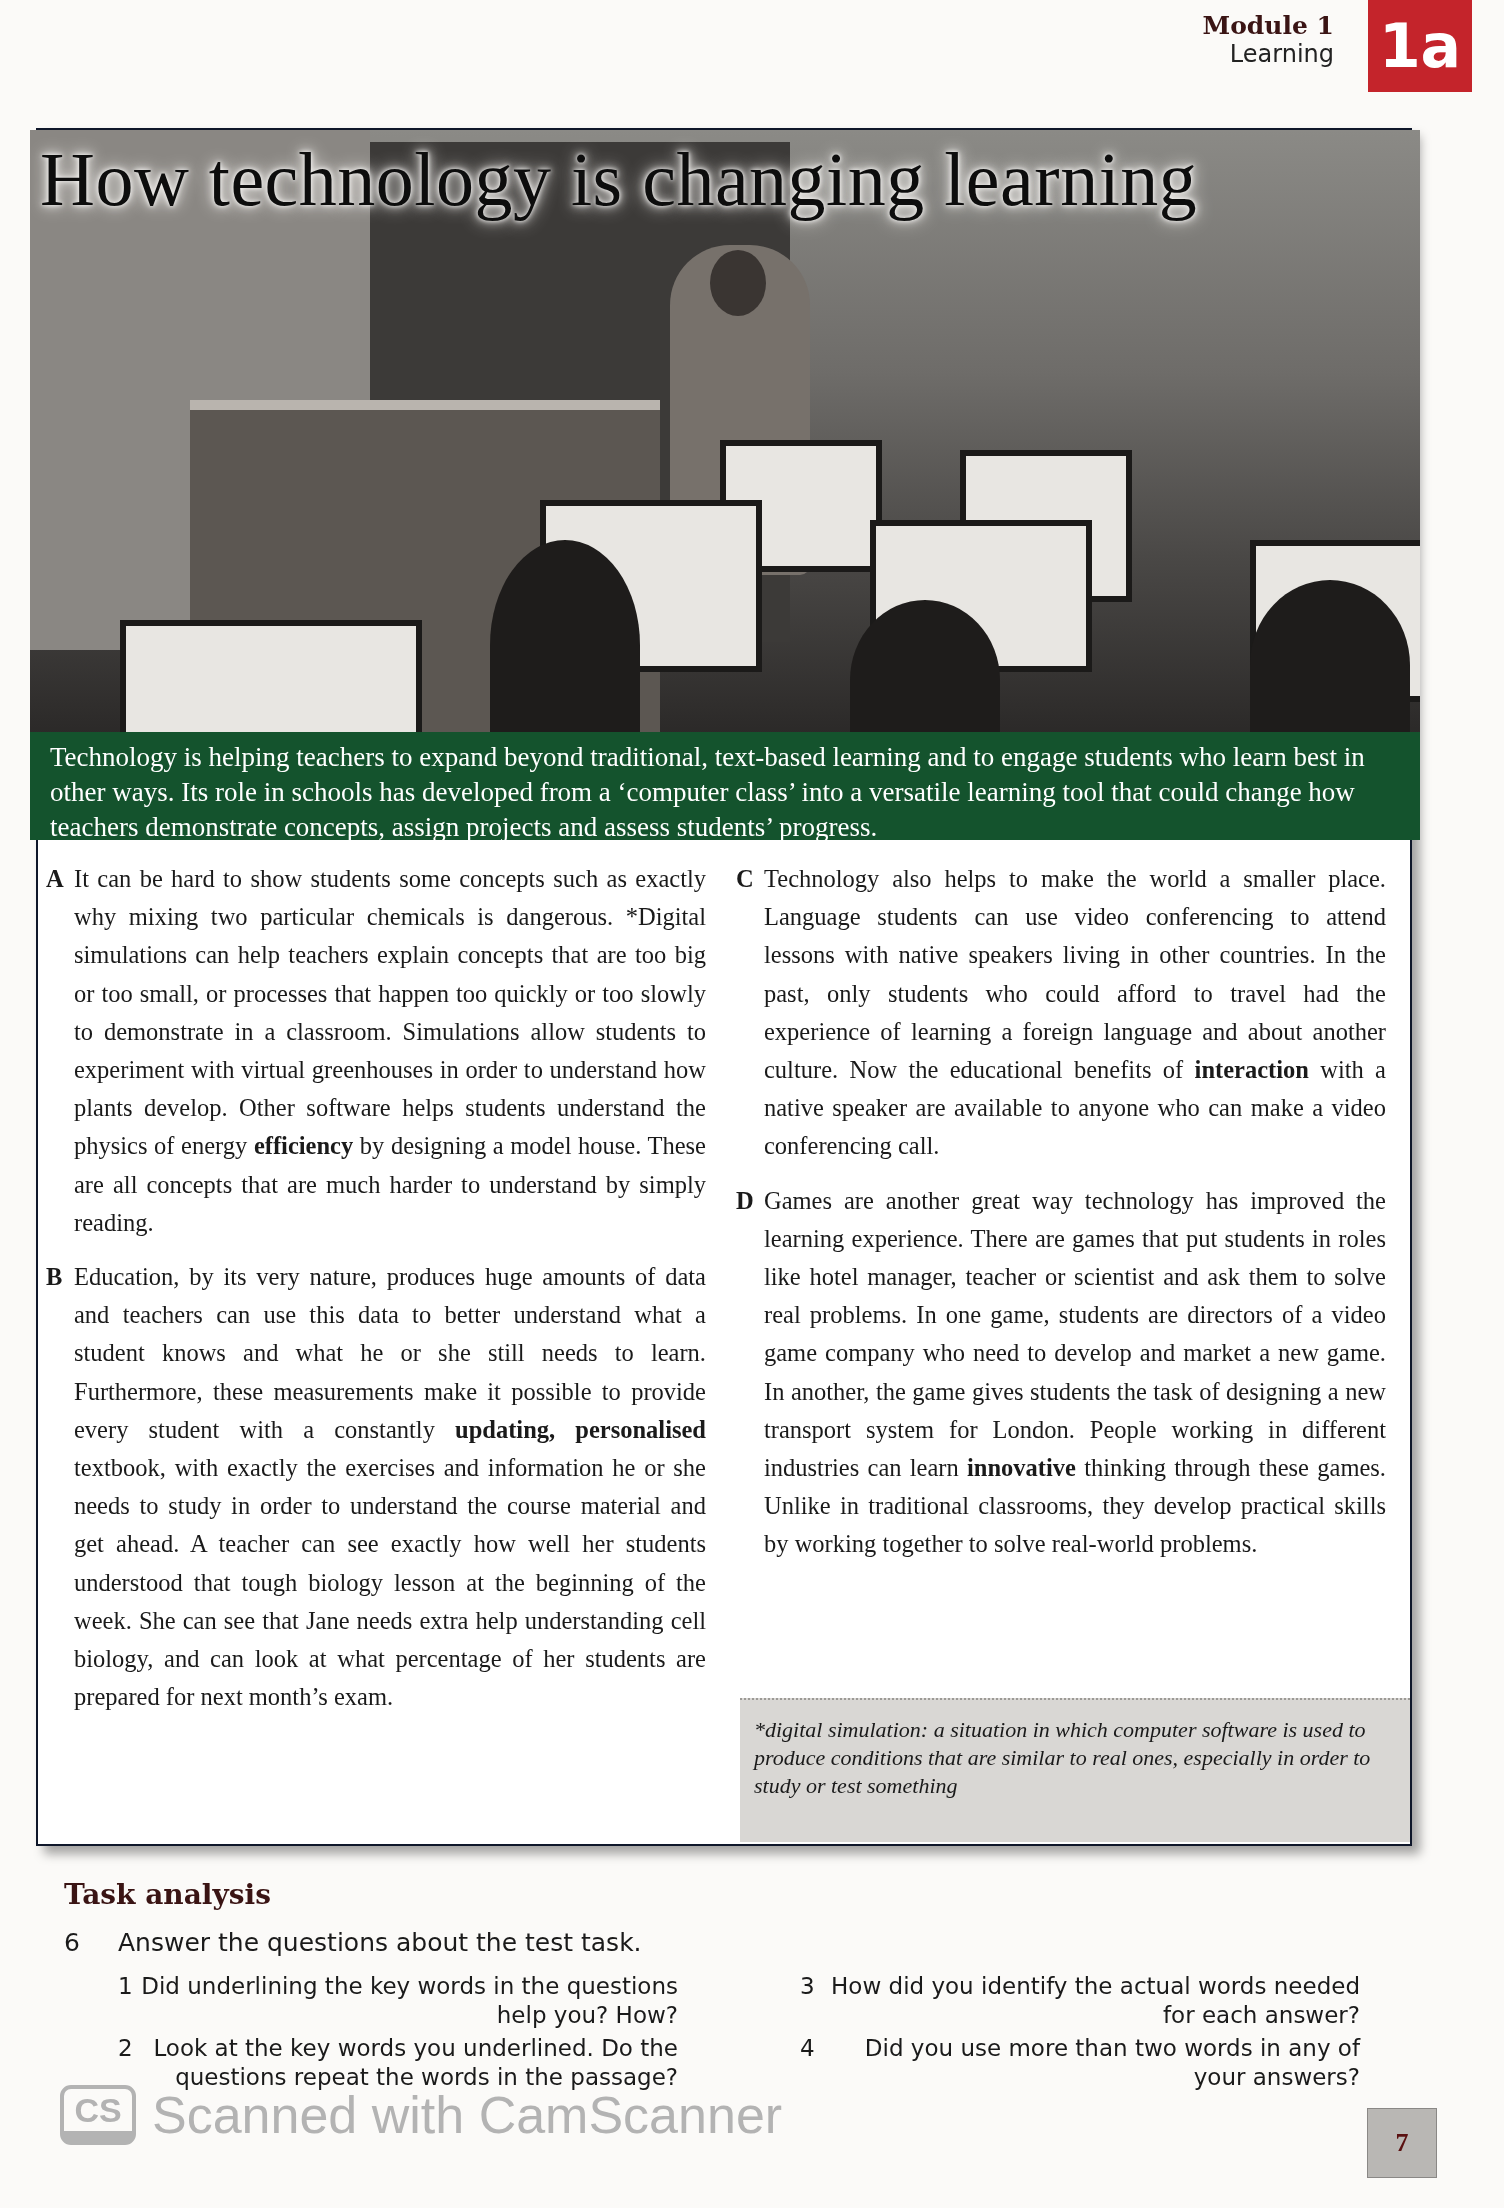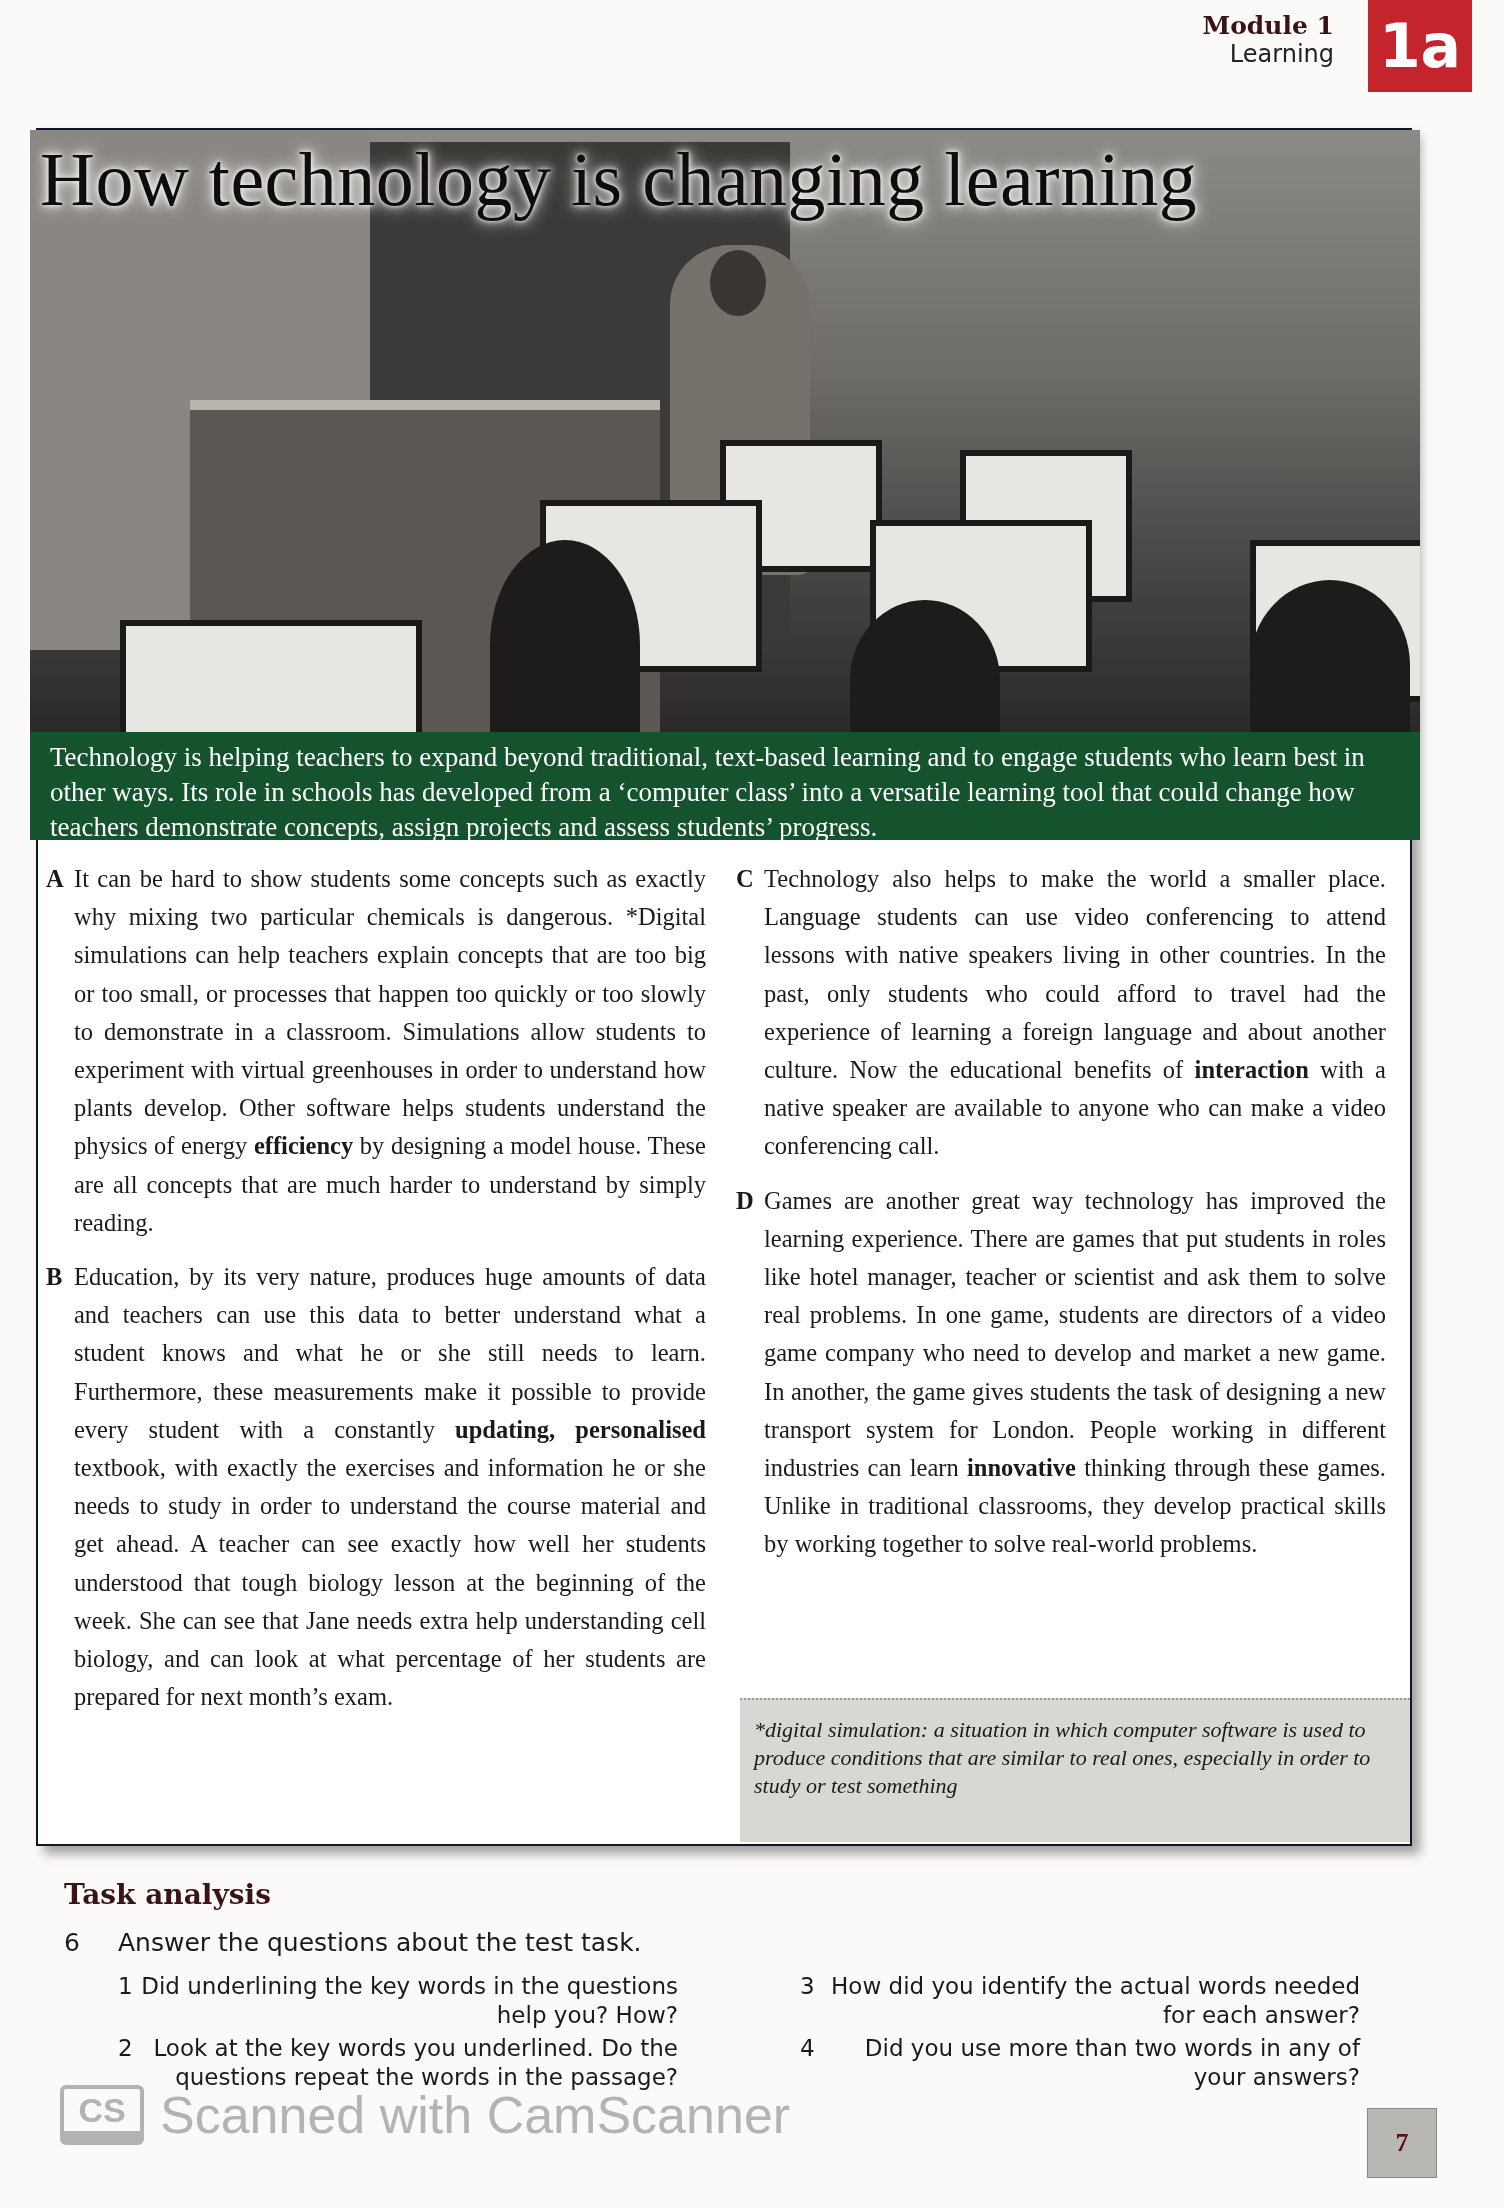--- a/index.html
+++ b/index.html
@@ -70,21 +70,21 @@
   .task-num { position: absolute; left: 0; }
   .task-text { position: absolute; left: 54px; white-space: nowrap; }
   .q { position: absolute; font-size: 23px; line-height: 29px; width: 560px; }
   .q-num { position: absolute; left: 0; }
   .q-text { display: block; padding-left: 22px; text-align: right; }
   .watermark {
     position: absolute; left: 60px; top: 2085px; display: flex; align-items: center;
     color: #b3b3b3; font-family: "Liberation Sans", sans-serif; font-size: 52px;
   }
   .cs-logo {
-    width: 84px; height: 60px; border: 4px solid #b3b3b3; border-radius: 6px;
+    width: 76px; height: 60px; border: 4px solid #b3b3b3; border-radius: 11px;
     font-size: 34px; font-weight: bold; display: flex; align-items: center; justify-content: center;
     margin-right: 16px; box-sizing: border-box; border-bottom-width: 14px;
   }
   .page-num {
     position: absolute; left: 1367px; top: 2108px; width: 68px; height: 68px;
     background: #b9b7b4; border: 1px solid #8a8886; color: #5b1111;
     font-weight: bold; font-size: 26px; display: flex; align-items: center; justify-content: center;
   }
 </style>
 </head>

